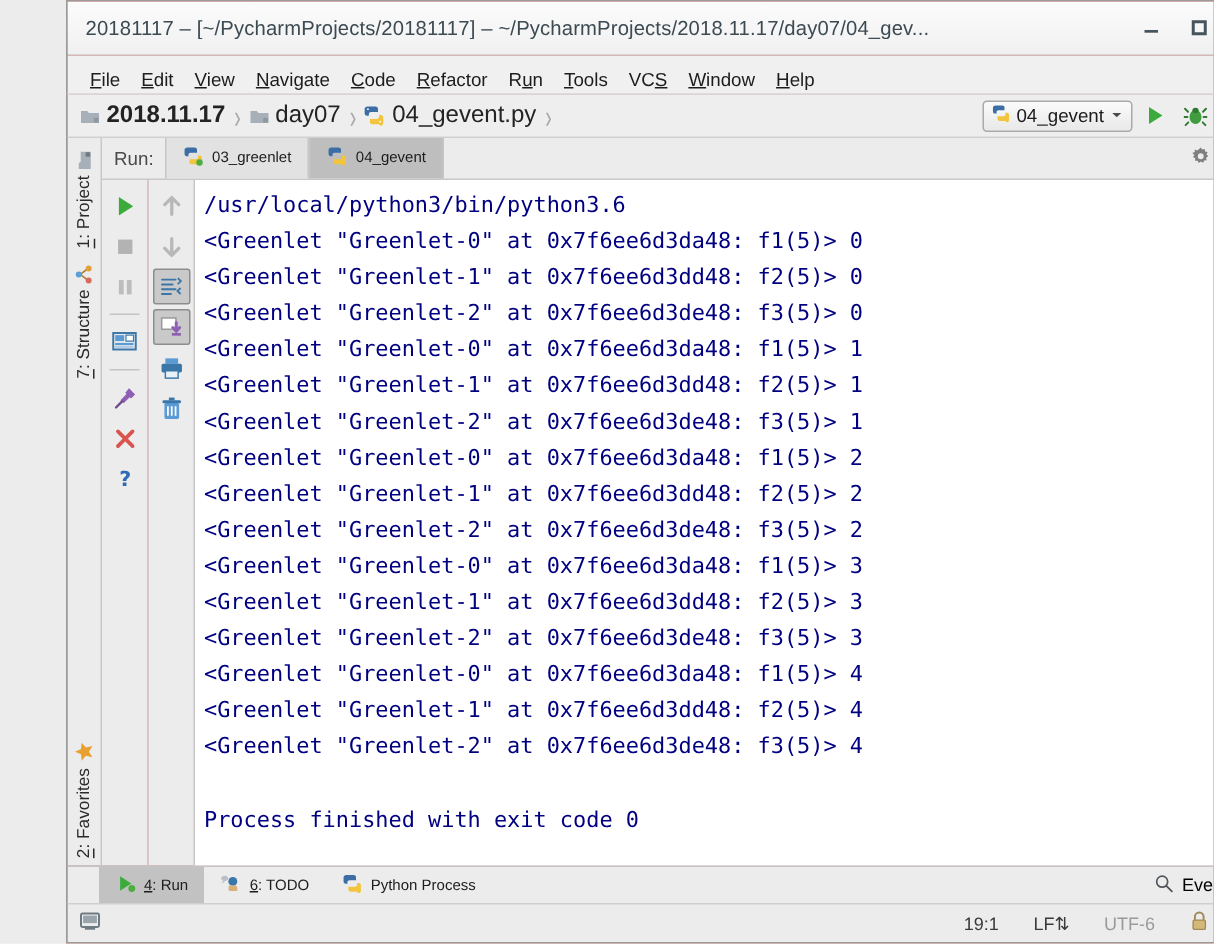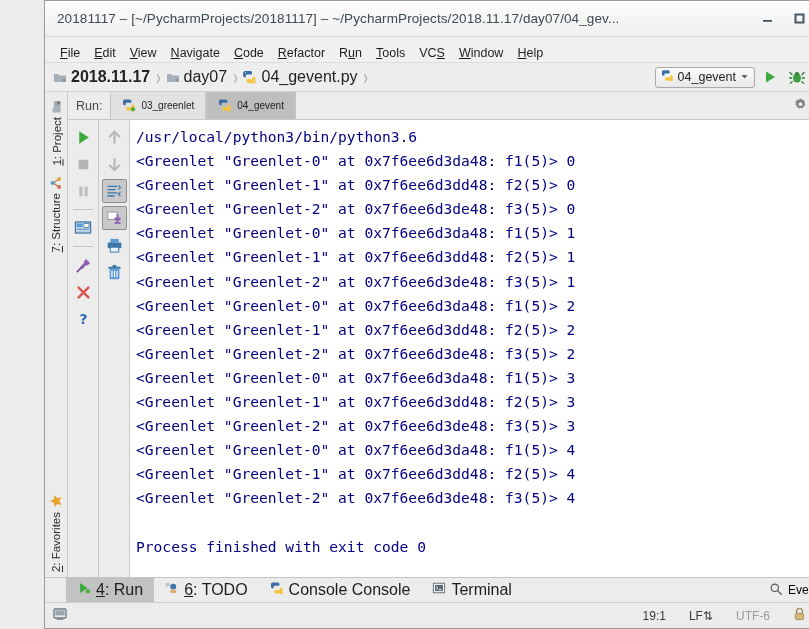--- a/index.html
+++ b/index.html
@@ -206,21 +206,21 @@
   .bottombar {
     height: 25px; min-height: 25px;
     background: #ececec;
     border-top: 1px solid #c4c4c4;
     display: flex; align-items: stretch;
     padding-left: 21px;
   }
   .btab {
     display: flex; align-items: center; gap: 5px;
     padding: 0 11px;
-    font-size: 16px; color: #1d1d1d;
+    font-size: 10px; color: #1d1d1d;
     white-space: nowrap;
   }
   .btab.active { background: #c2c2c2; }
   .btab u { text-decoration: underline; }
   .bottombar-right {
     margin-left: auto; display: flex; align-items: center;
     gap: 5px; padding-right: 10px;
   }
 
   
@@ -576,32 +576,21 @@
       </span>
       <span><u>6</u>: TODO</span>
     </div>
     <div class="btab">
       <span>
         <svg width="14" height="14" viewBox="0 0 15 14">
           <path d="M4 1h4.2c1.1 0 1.8.6 1.8 1.6v2H5.4c-.9 0-1.5.6-1.5 1.4v1.2H2.6c-.9 0-1.5-.7-1.5-1.8V2.8C1.1 1.7 2 1 3 1z" fill="#3c6ea5"></path>
           <path d="M10.6 12.9H6.4c-1.1 0-1.8-.6-1.8-1.6v-2h4.6c.9 0 1.5-.6 1.5-1.4V6.7h1.3c.9 0 1.5.7 1.5 1.8v3.6c0 1.1-.9 1.8-1.9 1.8z" fill="#f2c53d"></path>
         </svg>
       </span>
-      <span>Console Console</span>
-    </div>
-    <div class="btab">
-      <span>
-        <svg width="14" height="14" viewBox="0 0 16 16">
-          <rect x="1.6" y="2.6" width="12.8" height="10.8" fill="#ffffff" stroke="#6e7a82" stroke-width="1.2"></rect>
-          <rect x="3.4" y="4.4" width="9.2" height="7.2" fill="#5a6a74"></rect>
-          <path d="M4.8 6.4 L6.6 8 L4.8 9.6" stroke="#ffffff" stroke-width="1" fill="none"></path>
-          <path d="M7.6 9.8h3.4" stroke="#ffffff" stroke-width="1"></path>
-        </svg>
-      </span>
-      <span>Terminal</span>
+      <span>Python Process</span>
     </div>
     <div class="bottombar-right">
       <span>
         <svg width="14" height="14" viewBox="0 0 16 16">
             <circle cx="6.6" cy="6.6" r="4.2" fill="none" stroke="#50565c" stroke-width="1.3"></circle>
             <path d="M9.8 9.8 L14 14" stroke="#50565c" stroke-width="1.4" stroke-linecap="round"></path>
           </svg>
       </span>
       <span>Event Log</span>
     </div>

